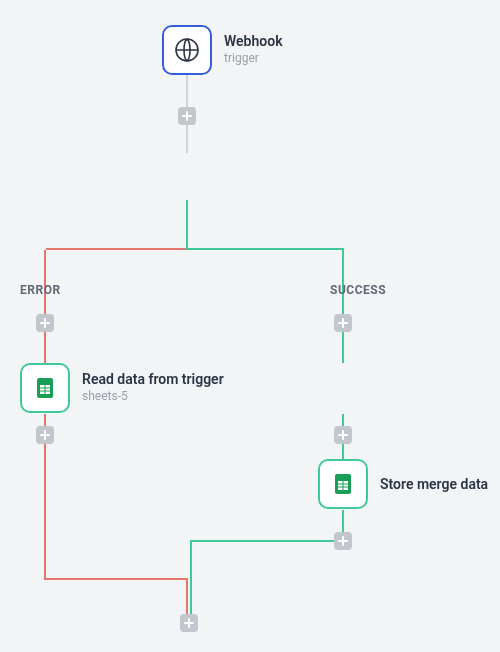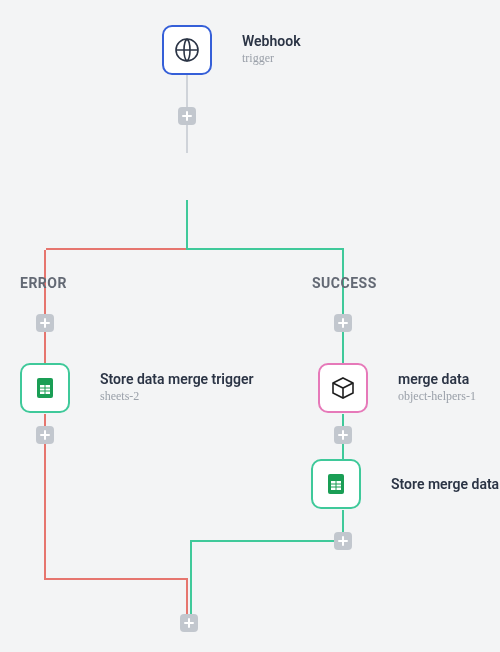--- a/index.html
+++ b/index.html
@@ -33,21 +33,21 @@
     z-index: 5;
     cursor: pointer;
   }
   .plus svg { display: block; }
 
   
   .node {
     position: absolute;
     display: flex;
     align-items: center;
-    gap: 30px;
+    gap: 12px;
     z-index: 4;
   }
   .icon-box {
     width: 50px; height: 50px;
     background: #fff;
     border: 2px solid;
     border-radius: 10px;
     display: flex; align-items: center; justify-content: center;
     flex-shrink: 0;
     cursor: pointer;
@@ -59,30 +59,30 @@
   .node-title {
     font-size: 14px;
     font-weight: 600;
     color: #2b3445;
     line-height: 1.2;
   }
   .node-sub {
     font-size: 12px;
     color: #9aa0a9;
     line-height: 1.4;
-    font-family: Liberation Serif, serif;
   }
 
   
   .branch-label {
     position: absolute;
-    font-size: 14px;
+    font-size: 12px;
     font-weight: 700;
     letter-spacing: 0.5px;
     color: #636974;
+    margin-top: 8px;
   }
 
   
   .globe-stroke { stroke: #2b3445; fill: none; stroke-width: 1.6; }
   .redshift-shape { fill: #224b9c; }
   .sheets-outer { fill: #1a9e55; }
   .sheets-inner { fill: #fff; }
   .cube-stroke { stroke: #1e1e1e; fill: none; stroke-width: 1.6; }
 </style>
 </head>
@@ -144,21 +144,21 @@
         <path d="M5 1v8M1 5h8" stroke="#fff" stroke-width="2" stroke-linecap="round"></path>
       </svg>
   </div>
   <div class="plus" style="left:180px; top:614px;">
     <svg width="10" height="10" viewBox="0 0 10 10">
         <path d="M5 1v8M1 5h8" stroke="#fff" stroke-width="2" stroke-linecap="round"></path>
       </svg>
   </div>
 
   <div class="branch-label" style="left:20px; top:275px;">ERROR</div>
-  <div class="branch-label" style="left:312px; top:275px;">SUCCESS</div>
+  <div class="branch-label" style="left:330px; top:275px;">SUCCESS</div>
 
   <div class="node" style="left:162px; top:25px;">
     <div class="icon-box b-blue">
       <svg width="30" height="30" viewBox="0 0 30 30">
         <circle cx="15" cy="15" r="11" class="globe-stroke"></circle>
         <path d="M4 15h22M15 4c4 3 4 19 0 22M15 4c-4 3-4 19 0 22" class="globe-stroke"></path>
       </svg>
     </div>
     <div class="node-label">
       <span class="node-title">Webhook</span>
@@ -171,39 +171,27 @@
     <div class="icon-box b-green">
       <svg width="28" height="28" viewBox="0 0 28 28">
         <rect x="6" y="4" width="16" height="20" rx="2" class="sheets-outer"></rect>
         <rect x="9" y="11" width="10" height="9" class="sheets-inner"></rect>
         <line x1="9" y1="14" x2="19" y2="14" stroke="#1a9e55" stroke-width="1"></line>
         <line x1="9" y1="17" x2="19" y2="17" stroke="#1a9e55" stroke-width="1"></line>
         <line x1="14" y1="11" x2="14" y2="20" stroke="#1a9e55" stroke-width="1"></line>
       </svg>
     </div>
     <div class="node-label">
-      <span class="node-title">Store data merge trigger</span>
-      <span class="node-sub">sheets-2</span>
-    </div>
-  </div>
-
-  <div class="node" style="left:318px; top:363px;">
-    <div class="icon-box b-pink">
-      <svg width="30" height="30" viewBox="0 0 30 30">
-        <path d="M15 5 L25 10 L25 20 L15 25 L5 20 L5 10 Z" class="cube-stroke"></path>
-        <path d="M5 10 L15 15 L25 10 M15 15 L15 25" class="cube-stroke"></path>
-      </svg>
-    </div>
-    <div class="node-label">
-      <span class="node-title">merge data</span>
-      <span class="node-sub">object-helpers-1</span>
-    </div>
-  </div>
-
-  <div class="node" style="left:311px; top:459px;">
+      <span class="node-title">Read data from trigger</span>
+      <span class="node-sub">sheets-5</span>
+    </div>
+  </div>
+
+
+  <div class="node" style="left:318px; top:459px;">
     <div class="icon-box b-green">
       <svg width="28" height="28" viewBox="0 0 28 28">
         <rect x="6" y="4" width="16" height="20" rx="2" class="sheets-outer"></rect>
         <rect x="9" y="11" width="10" height="9" class="sheets-inner"></rect>
         <line x1="9" y1="14" x2="19" y2="14" stroke="#1a9e55" stroke-width="1"></line>
         <line x1="9" y1="17" x2="19" y2="17" stroke="#1a9e55" stroke-width="1"></line>
         <line x1="14" y1="11" x2="14" y2="20" stroke="#1a9e55" stroke-width="1"></line>
       </svg>
     </div>
     <div class="node-label">

